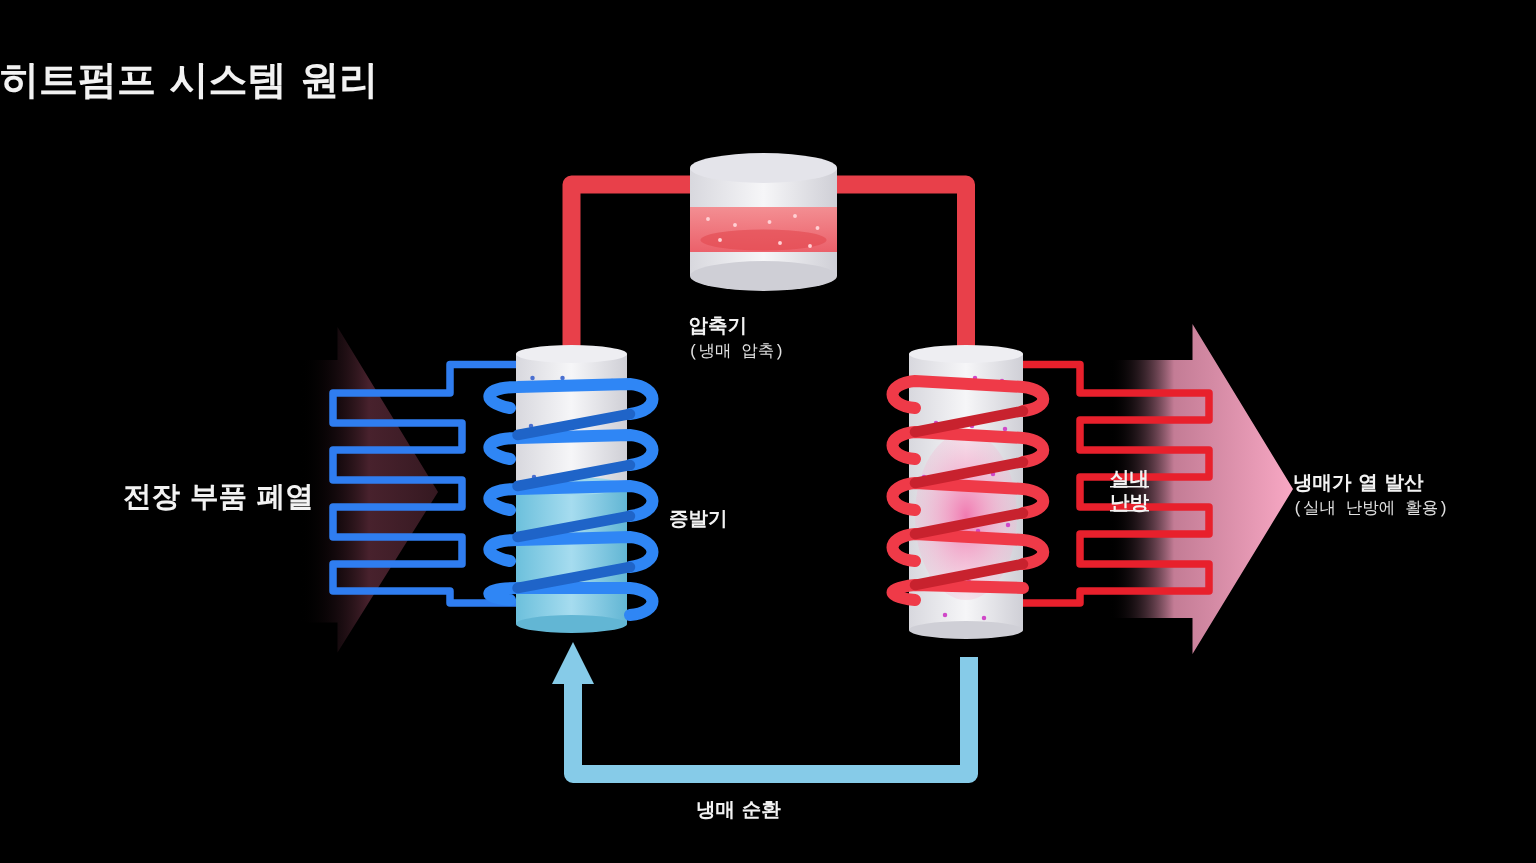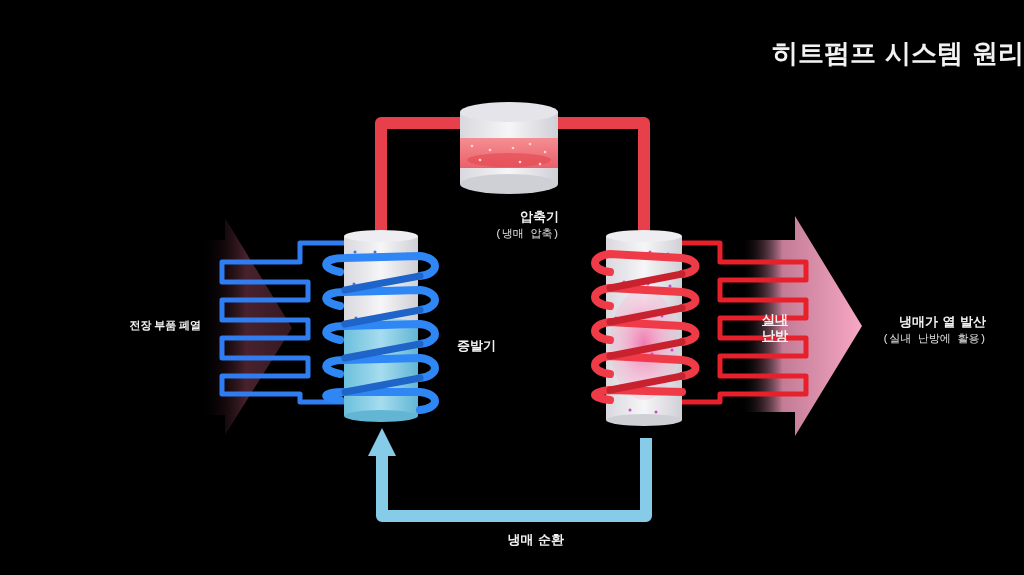--- a/index.html
+++ b/index.html
@@ -1,19 +1,19 @@
 <!DOCTYPE html>
 <html><head>
 <meta charset="utf-8">
 <style>
   html,body{margin:0;padding:0;background:#000;}
   body{width:1024px;height:575px;overflow:hidden;position:relative;font-family:"DejaVu Sans",sans-serif;color:#fff;}
   .frame{position:absolute;left:0;top:0;width:1024px;height:575px;background:#000;border-radius:14px;overflow:hidden;}
   svg.diagram{position:absolute;left:0;top:0;}
-  .lbl{position:absolute;text-align:right;font-weight:bold;color:#f2f2f2;white-space:nowrap;}
+  .lbl{position:absolute;text-align:left;font-weight:bold;color:#f2f2f2;white-space:nowrap;}
   .sub{display:block;font-weight:normal;font-size:11px;color:#e0e0e0;font-family:Liberation Mono, monospace;}
   .title{left:0;width:1024px;top:36px;font-size:26px;}
 </style>
 </head>
 <body>
 
 <div class="frame">
 
 <svg class="diagram" width="1024" height="575" viewBox="0 0 1024 575">
   <defs>
@@ -158,21 +158,21 @@
   </g>
 </svg>
 
 <div class="lbl title">히트펌프 시스템 원리</div>
 
 <div class="lbl" style="left:459px;top:208px;width:100px;font-size:13px;">
   <span>압축기</span>
   <span class="sub">(냉매 압축)</span>
 </div>
 
-<div class="lbl" style="left:71px;top:318px;width:130px;font-size:11px;font-family:Liberation Serif, serif;">전장 부품 폐열</div>
+<div class="lbl" style="left:82px;top:318px;width:130px;font-size:19px;">전장 부품 폐열</div>
 
 <div class="lbl" style="left:446px;top:337px;width:50px;font-size:13px;">증발기</div>
 
 
 <div class="lbl" style="left:740px;top:312px;width:48px;font-size:13px;line-height:16px;text-decoration:underline;">
   <span>실내</span><br>
   <span>난방</span>
 </div>
 
 <div class="lbl" style="left:862px;top:313px;width:124px;font-size:13px;">

